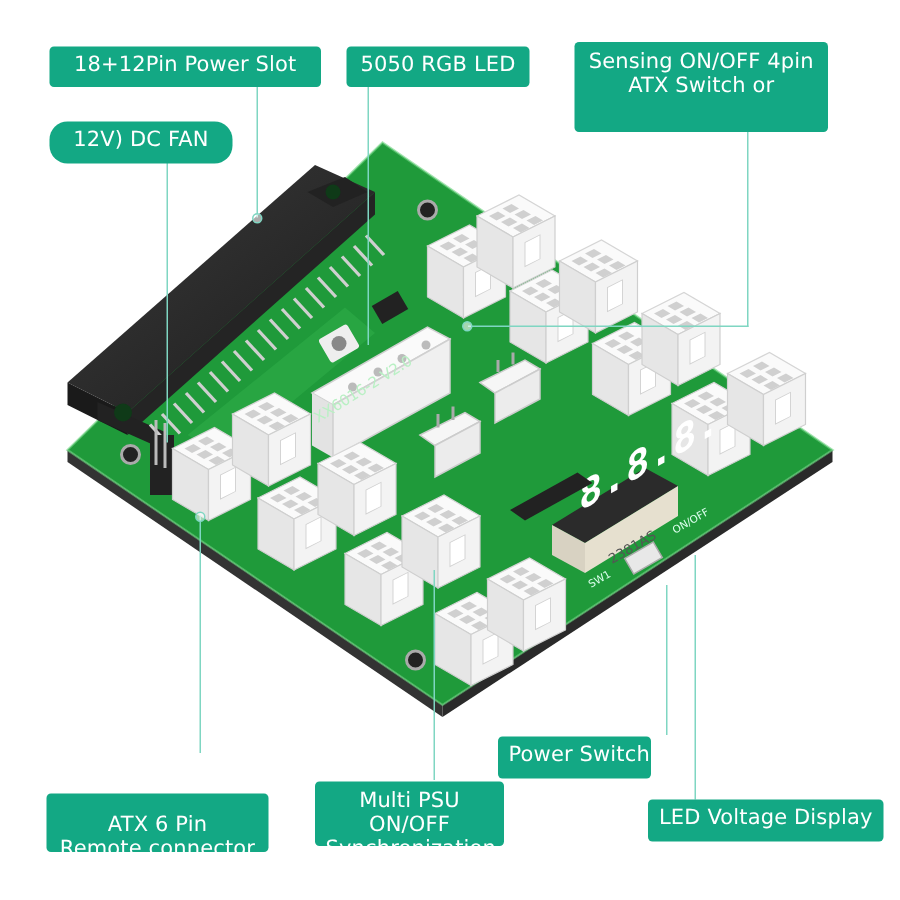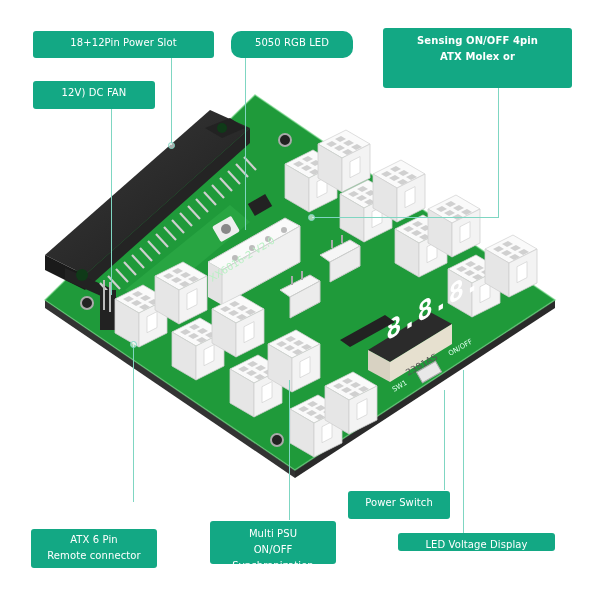--- a/index.html
+++ b/index.html
@@ -2,21 +2,21 @@
 <html><head>
 <meta charset="utf-8">
 <style>
   html, body { margin:0; padding:0; background:#ffffff; }
   body { width:600px; height:600px; position:relative; overflow:hidden;
          font-family: "DejaVu Sans", "Liberation Sans", sans-serif; }
   .stage { position:absolute; left:0; top:0; width:600px; height:600px; }
   svg.board { position:absolute; left:0; top:0; }
   .label {
     position:absolute; background:#13a884; color:#ffffff;
-    border-radius:3px; font-size:10px; line-height:16px;
+    border-radius:3px; font-size:14px; line-height:16px;
     text-align:center; padding:4px 7px; box-sizing:border-box;
     white-space:nowrap; letter-spacing:0.1px;
   }
   .label .ln { display:block; }
   .line { position:absolute; background:#7fd6c2; }
   .dot { position:absolute; width:7px; height:7px; border-radius:50%;
          border:1px solid #7fd6c2; background:rgba(255,255,255,0.6); box-sizing:border-box; }
 </style>
 </head>
 <body>
@@ -179,44 +179,44 @@
 
   <div class="line" style="left:289px;top:380px;width:1px;height:140px;"></div>
 
   <div class="line" style="left:444px;top:390px;width:1px;height:100px;"></div>
   <div class="line" style="left:463px;top:370px;width:1px;height:163px;"></div>
 
   <div class="label" style="left:33px;top:31px;width:181px;height:27px;">
     <span class="ln">18+12Pin Power Slot</span>
   </div>
 
-  <div class="label" style="left:231px;top:31px;width:122px;height:27px;border-radius:10px;">
+  <div class="label" style="left:231px;top:31px;width:122px;height:27px;">
     <span class="ln">5050  RGB LED</span>
   </div>
 
-  <div class="label" style="left:383px;top:28px;width:189px;height:60px;padding-top:5px;font-weight:bold;">
+  <div class="label" style="left:383px;top:28px;width:169px;height:60px;padding-top:5px;">
     <span class="ln">Sensing ON/OFF 4pin</span>
-    <span class="ln">ATX Molex or</span>
-  </div>
-
-  <div class="label" style="left:33px;top:81px;width:122px;height:28px;">
+    <span class="ln">ATX Switch or</span>
+  </div>
+
+  <div class="label" style="left:33px;top:81px;width:122px;height:28px;border-radius:12px;">
     <span class="ln">12V) DC FAN</span>
   </div>
 
-  <div class="label" style="left:31px;top:529px;width:126px;height:39px;padding-top:3px;">
+  <div class="label" style="left:31px;top:529px;width:148px;height:39px;padding-top:13px;">
     <span class="ln">ATX 6 Pin</span>
     <span class="ln">Remote connector</span>
   </div>
 
   <div class="label" style="left:210px;top:521px;width:126px;height:43px;padding-top:5px;">
     <span class="ln">Multi PSU</span>
     <span class="ln">ON/OFF</span>
     <span class="ln">Synchronization</span>
   </div>
 
-  <div class="label" style="left:348px;top:491px;width:102px;height:28px;">
+  <div class="label" style="left:332px;top:491px;width:102px;height:28px;">
     <span class="ln">Power Switch</span>
   </div>
 
-  <div class="label" style="left:398px;top:533px;width:157px;height:18px;">
+  <div class="label" style="left:432px;top:533px;width:157px;height:28px;">
     <span class="ln">LED Voltage Display</span>
   </div>
 </div>
 
 </body></html>

